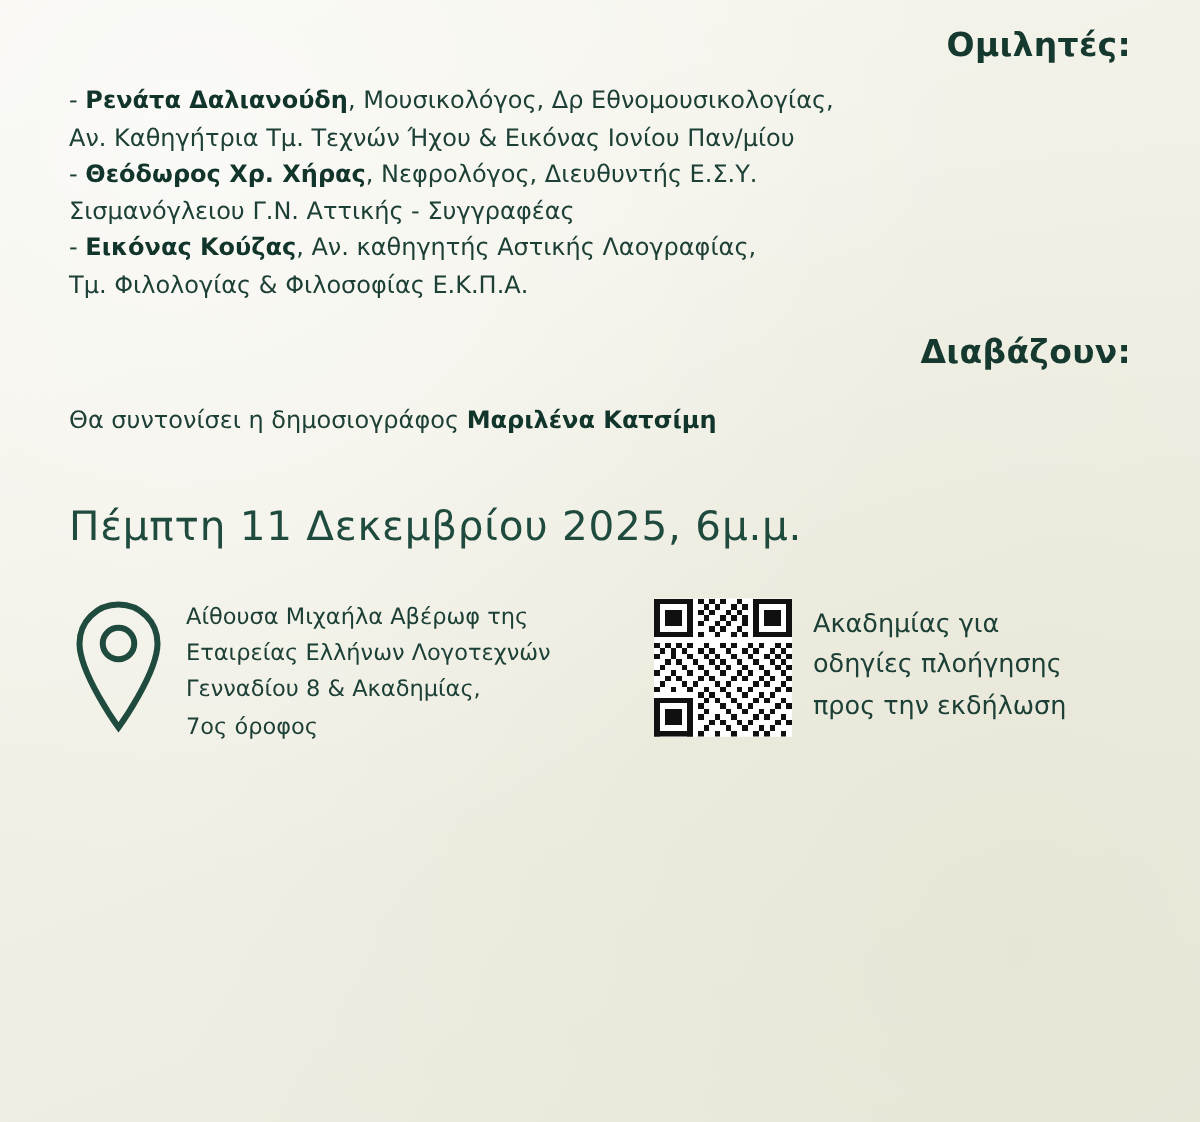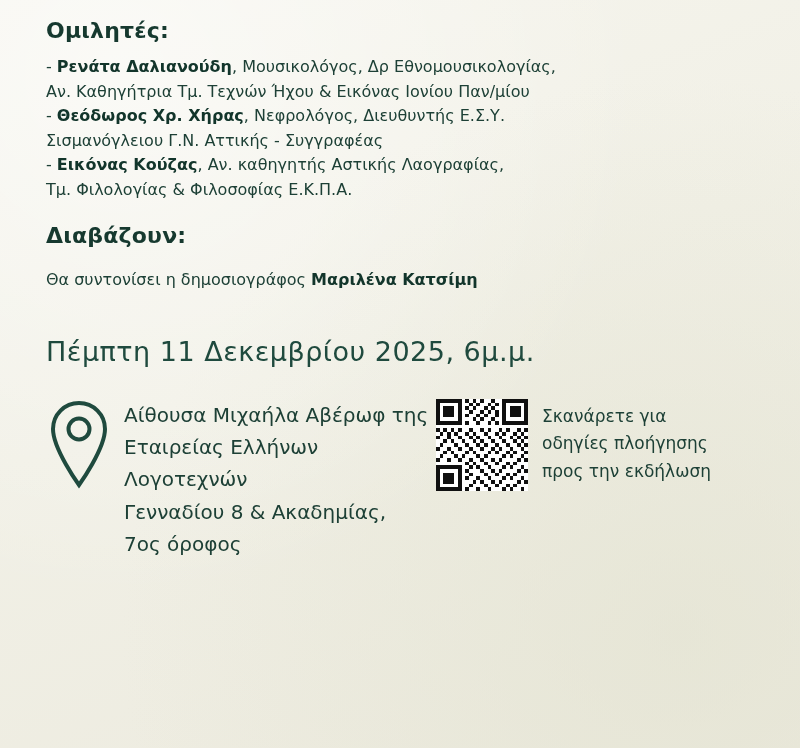--- a/index.html
+++ b/index.html
@@ -20,21 +20,21 @@
     width: 800px;
     height: 748px;
     box-sizing: border-box;
     padding: 10px 46px 0 46px;
     background:
       radial-gradient(circle at 15% 10%, rgba(255,255,255,0.55), rgba(255,255,255,0) 55%),
       radial-gradient(circle at 85% 85%, rgba(226,226,208,0.6), rgba(255,255,255,0) 60%),
       linear-gradient(160deg, #f6f5ee 0%, #f1f0e6 45%, #eceade 100%);
   }
   .section-title {
-    text-align: left;
+    text-align: right;
     font-weight: bold;
     font-size: 22px;
     color: #16392f;
     margin: 8px 0 12px 0;
     letter-spacing: 0.2px;
   }
   .line {
     font-size: 16px;
     line-height: 1.47;
     color: #1d4036;
@@ -71,21 +71,21 @@
     width: 390px;
   }
   .pin-icon {
     width: 66px;
     height: 92px;
     flex: 0 0 66px;
     margin-right: 12px;
     margin-top: 2px;
   }
   .venue-text {
-    font-size: 20px;
+    font-size: 15px;
     line-height: 1.62;
     color: #1d4036;
     padding-top: 2px;
   }
   .qr-block {
     display: flex;
     align-items: flex-start;
     flex: 1 1 auto;
   }
   .qr {
@@ -326,20 +326,20 @@
           <rect x="21" y="23" width="1" height="1"></rect>
           <rect x="8" y="24" width="1" height="1"></rect>
             <rect x="11" y="24" width="1" height="1"></rect>
           <rect x="14" y="24" width="1" height="1"></rect>
             <rect x="18" y="24" width="1" height="1"></rect>
           <rect x="20" y="24" width="1" height="1"></rect>
             <rect x="23" y="24" width="1" height="1"></rect>
         </g>
       </svg>
       <div class="scan-text">
-        <div>Σκανάρετε για</div>
+        <div>Ακαδημίας για</div>
         <div>οδηγίες πλοήγησης</div>
         <div>προς την εκδήλωση</div>
       </div>
     </div>
 
   </div>
 </div>
 
 </body></html>

